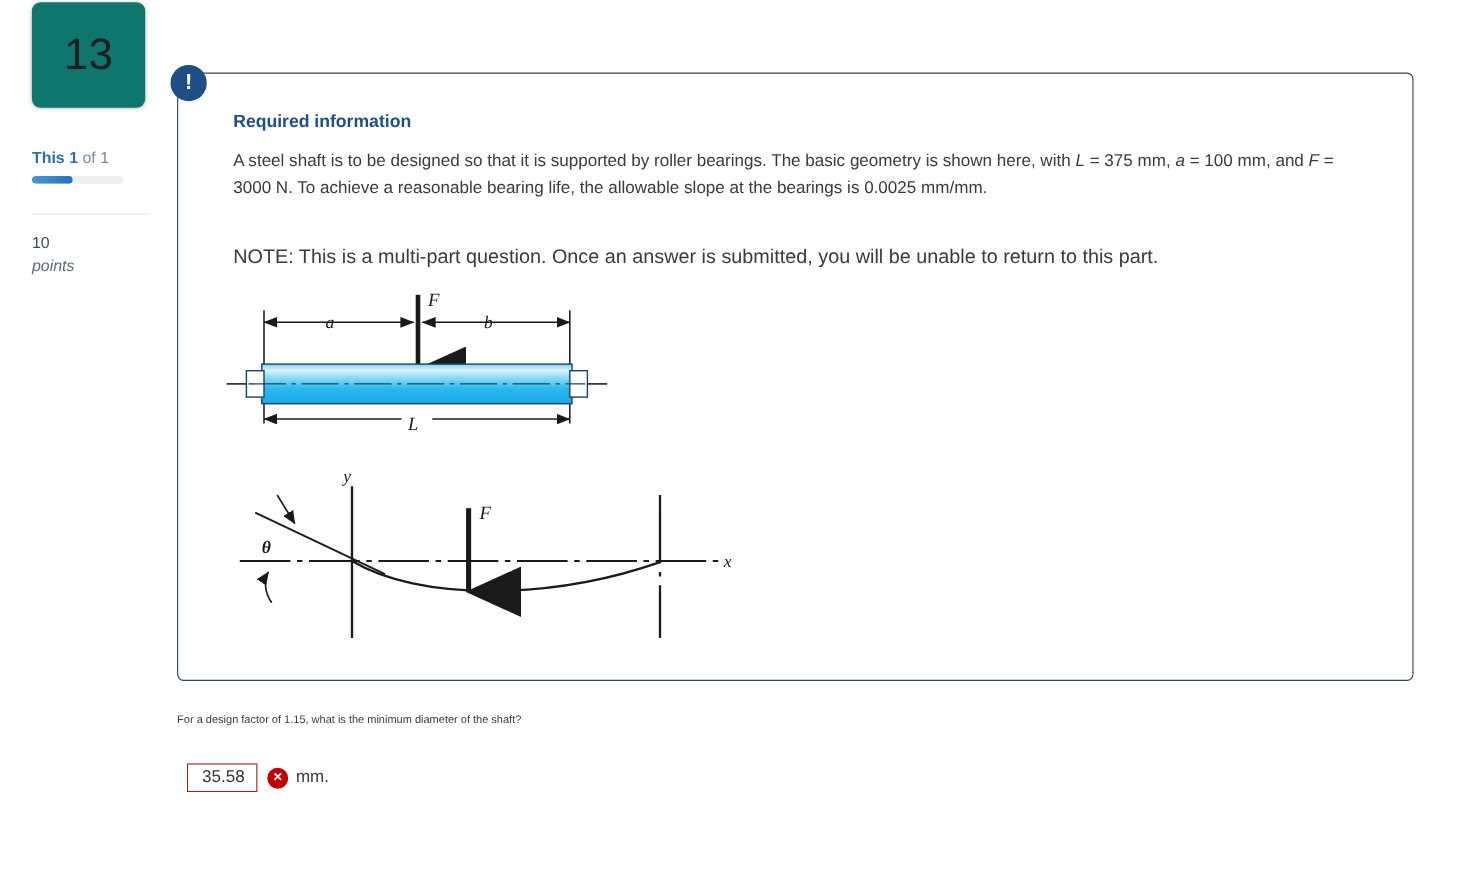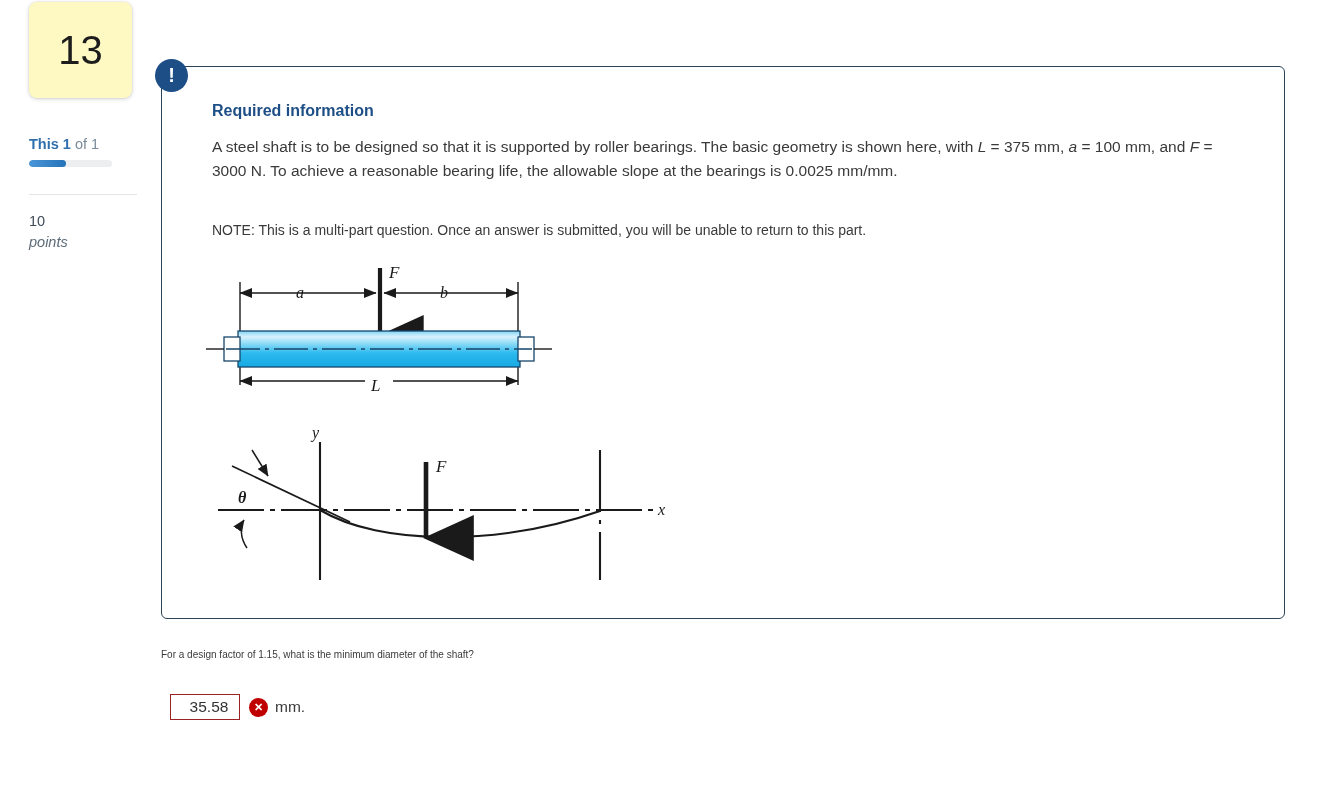--- a/index.html
+++ b/index.html
@@ -23,21 +23,21 @@
     top: 0;
     width: 140px;
     height: 810px;
   }
   .q-card {
     position: absolute;
     left: 29px;
     top: 2px;
     width: 103px;
     height: 96px;
-    background: #fef9c3;
+    background: #0f766e;
     border-radius: 8px;
     box-shadow: 0 1px 4px rgba(0,0,0,0.17), 0 0 0 1px rgba(0,0,0,0.03);
     display: flex;
     align-items: center;
     justify-content: center;
   }
   .q-card-number {
     font-size: 40px;
     font-weight: 400;
     color: #1d1d1d;
@@ -143,21 +143,21 @@
     font-size: 15.5px;
     line-height: 1.55;
     color: #3a3a3a;
   }
   .body-text i { font-style: italic; }
   .note-text {
     position: absolute;
     left: 212px;
     top: 220px;
     width: 1025px;
-    font-size: 14px;
+    font-size: 18px;
     line-height: 1.55;
     color: #3a3a3a;
   }
 
   .figure-wrap {
     position: absolute;
     left: 200px;
     top: 250px;
     width: 500px;
     height: 340px;
@@ -179,21 +179,21 @@
     align-items: center;
     font-size: 15.5px;
     color: #3a3a3a;
   }
   .answer-box {
     display: inline-block;
     border: 1px solid #9b2222;
     background: #ffffff;
     color: #333333;
     font-size: 15.5px;
-    padding: 2px 7px 3px 15px;
+    padding: 2px 7px 3px 9px;
     margin: 0 9px 0 9px;
     min-width: 46px;
     text-align: center;
     line-height: 1.25;
   }
   .wrong-icon {
     width: 19px;
     height: 19px;
     border-radius: 50%;
     background: #c00000;

